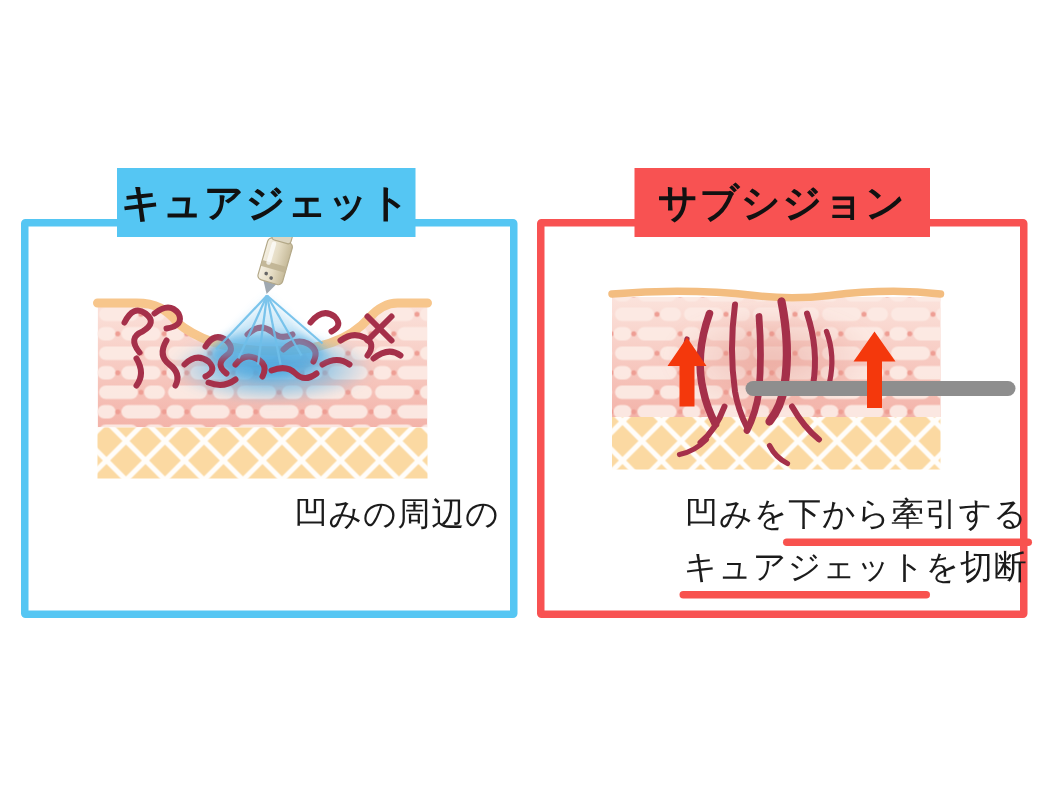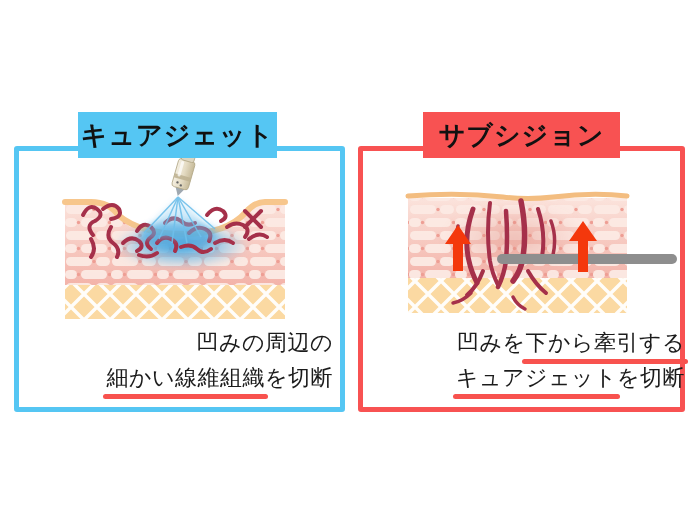--- a/index.html
+++ b/index.html
@@ -142,23 +142,20 @@
       <rect x="153" y="10" width="3" height="16" rx="1.5" fill="#FFFFFF" opacity="0.7"></rect>
     </g>
   </svg>
 
   <div class="title-tab left">キュアジェット</div>
 
   <div class="caption left">
     <div class="cap-line">
       <span class="seg">凹みの周辺の</span>
     </div>
-    <div class="cap-line">
-      <span class="seg underlined">細かい線維組織</span><span class="seg">を切断</span>
-    </div>
   </div>
 
   <div class="panel-box right"></div>
 
   <svg class="illus right" width="317" height="178" viewBox="0 0 317 178">
     <defs>
       <linearGradient id="dermR" x1="0" y1="0" x2="0" y2="1">
         <stop offset="0" stop-color="#FBE3DC"></stop>
           <stop offset="1" stop-color="#F3B3A9"></stop>
       </linearGradient>

